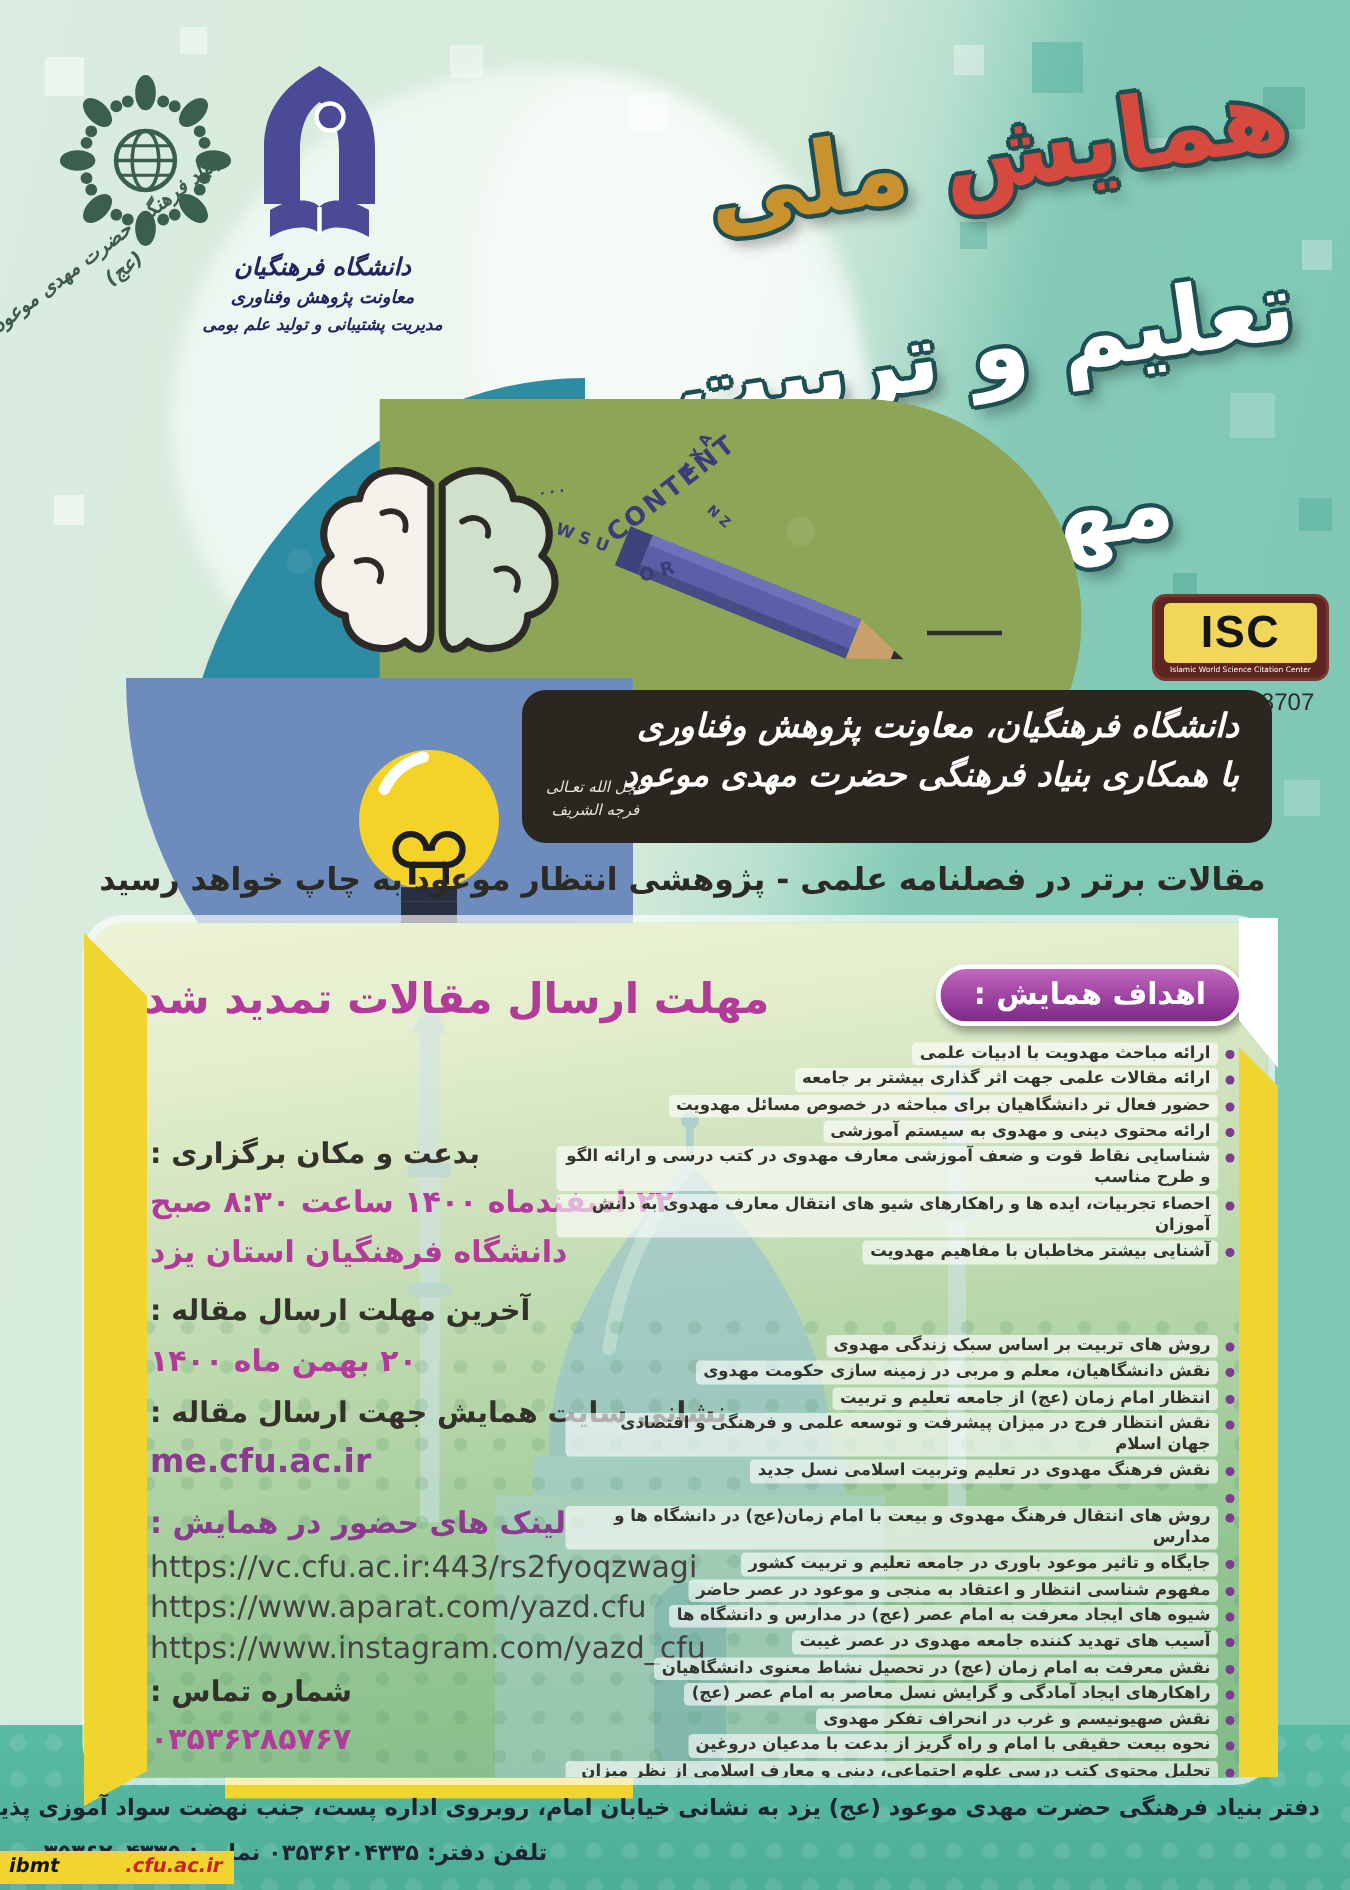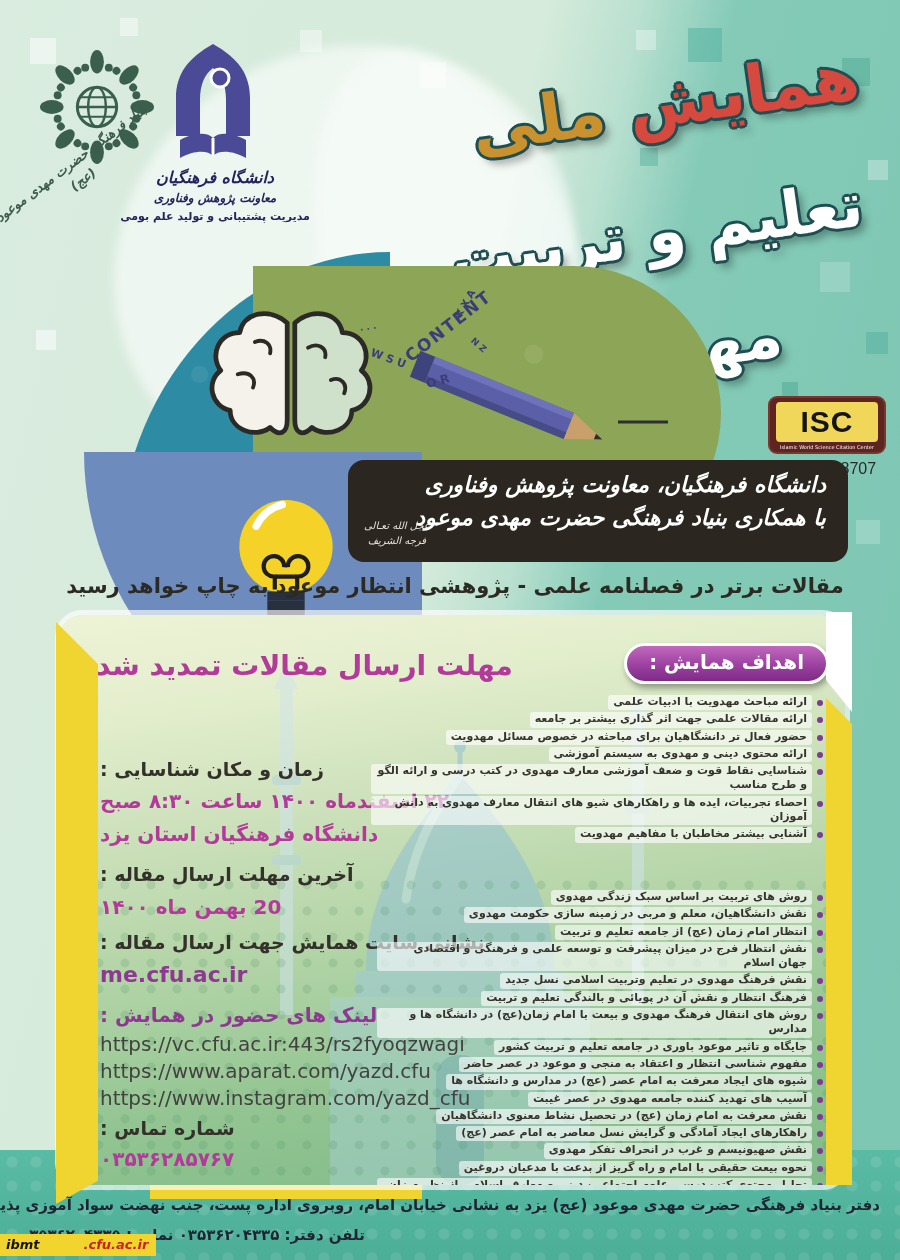--- a/index.html
+++ b/index.html
@@ -9,21 +9,21 @@
   .sq{position:absolute;}
   .swath{position:absolute;background:rgba(255,255,255,.55);filter:blur(5px);border-radius:50%;}
   
   .logo-found{position:absolute;left:38px;top:48px;width:118px;height:118px;}
   .logo-found-cap{position:absolute;left:-18px;top:152px;width:190px;transform:rotate(-37deg);
     color:#3d5c4b;font-size:13px;font-weight:bold;font-style:italic;text-align:center;line-height:1.5;direction:rtl;}
   .logo-univ{position:absolute;left:158px;top:40px;width:110px;height:128px;}
   .logo-univ-cap{position:absolute;left:120px;top:168px;width:190px;text-align:center;direction:rtl;color:#23235e;}
   .lu1{font-size:16px;font-weight:bold;font-style:italic;}
   .lu2{font-size:12px;font-weight:bold;font-style:italic;margin-top:4px;}
-  .lu3{font-size:11px;font-weight:bold;margin-top:5px;}
+  .lu3{font-size:11px;font-weight:bold;font-style:italic;margin-top:5px;}
   
   .ttl{position:absolute;direction:rtl;font-weight:bold;transform:rotate(-8deg);white-space:nowrap;}
   .outl{text-shadow:-2px -2px 0 #1f4f52,2px -2px 0 #1f4f52,-2px 2px 0 #1f4f52,2px 2px 0 #1f4f52,
         -3px 0 0 #1f4f52,3px 0 0 #1f4f52,0 -3px 0 #1f4f52,0 3px 0 #1f4f52,5px 7px 9px rgba(0,0,0,.35);}
   .t1{right:40px;top:64px;font-size:66px;}
   .t1 .w1{color:#d6493e;}
   .t1 .w2{color:#c9922f;}
   .t2{right:36px;top:196px;font-size:62px;color:#fff;}
   .t3{right:118px;top:312px;font-size:62px;color:#fff;}
   
@@ -267,25 +267,25 @@
       <path d="M280 120 C250 160 232 200 226 244" fill="none" stroke="#b7dbe7" stroke-width="9" stroke-linecap="round"></path>
       <rect x="176" y="316" width="208" height="26" fill="#9fcbdb"></rect>
       <rect x="150" y="342" width="260" height="188" fill="#a9d1dc" opacity=".8"></rect>
       <rect x="256" y="400" width="48" height="130" rx="22" fill="#7fb3c6"></rect>
       <line x1="280" y1="120" x2="280" y2="96" stroke="#8fc0d4" stroke-width="5"></line>
       <circle cx="280" cy="92" r="6" fill="#8fc0d4"></circle>
     </svg>
     <div class="card-dots"></div>
 
     <div class="lc deadline">مهلت ارسال مقالات تمدید شد</div>
-    <div class="lc lbl" style="left:40px;top:143px;">زمان و مکان شناسایی :</div>
+    <div class="lc lbl" style="left:40px;top:143px;">بدعت و مکان برگزاری :</div>
     <div class="lc mag" style="left:40px;top:174px;">۲۲ اسفندماه ۱۴۰۰ ساعت ۸:۳۰ صبح</div>
     <div class="lc mag" style="left:40px;top:207px;">دانشگاه فرهنگیان استان یزد</div>
     <div class="lc lbl" style="left:40px;top:248px;text-align:right;">آخرین مهلت ارسال مقاله :</div>
-    <div class="lc mag" style="left:40px;top:280px;">20 بهمن ماه ۱۴۰۰</div>
+    <div class="lc mag" style="left:40px;top:280px;">۲۰ بهمن ماه ۱۴۰۰</div>
     <div class="lc lbl" style="left:40px;top:316px;">نشانی سایت همایش جهت ارسال مقاله :</div>
     <div class="lc site" style="left:40px;top:347px;">me.cfu.ac.ir</div>
     <div class="lc purp" style="left:40px;top:388px;">لینک های حضور در همایش :</div>
     <div class="lc url" style="left:40px;top:417px;">https://vc.cfu.ac.ir:443/rs2fyoqzwagi</div>
     <div class="lc url" style="left:40px;top:444px;">https://www.aparat.com/yazd.cfu</div>
     <div class="lc url" style="left:40px;top:471px;">https://www.instagram.com/yazd_cfu</div>
     <div class="lc lbl" style="left:40px;top:502px;">شماره تماس :</div>
     <div class="lc mag" style="left:40px;top:532px;">۰۳۵۳۶۲۸۵۷۶۷</div>
 
     <div class="banner" style="right:16px;top:28px;">اهداف همایش :</div>
@@ -348,21 +348,20 @@
           <span class="txt">نقش انتظار فرج در میزان پیشرفت و توسعه علمی و فرهنگی و اقتصادی جهان اسلام</span>
         </div>
 
         <div class="li">
           <span class="dot"></span>
           <span class="txt">نقش فرهنگ مهدوی در تعلیم وتربیت اسلامی نسل جدید</span>
         </div>
 
         <div class="li">
           <span class="dot"></span>
-          <span class="txt">فرهنگ انتظار و نقش آن در پویائی و بالندگی تعلیم و تربیت</span>
         </div>
 
         <div class="li">
           <span class="dot"></span>
           <span class="txt">روش های انتقال فرهنگ مهدوی و بیعت با امام زمان(عج) در دانشگاه ها و مدارس</span>
         </div>
 
         <div class="li">
           <span class="dot"></span>
           <span class="txt">جایگاه و تاثیر موعود باوری در جامعه تعلیم و تربیت کشور</span>

